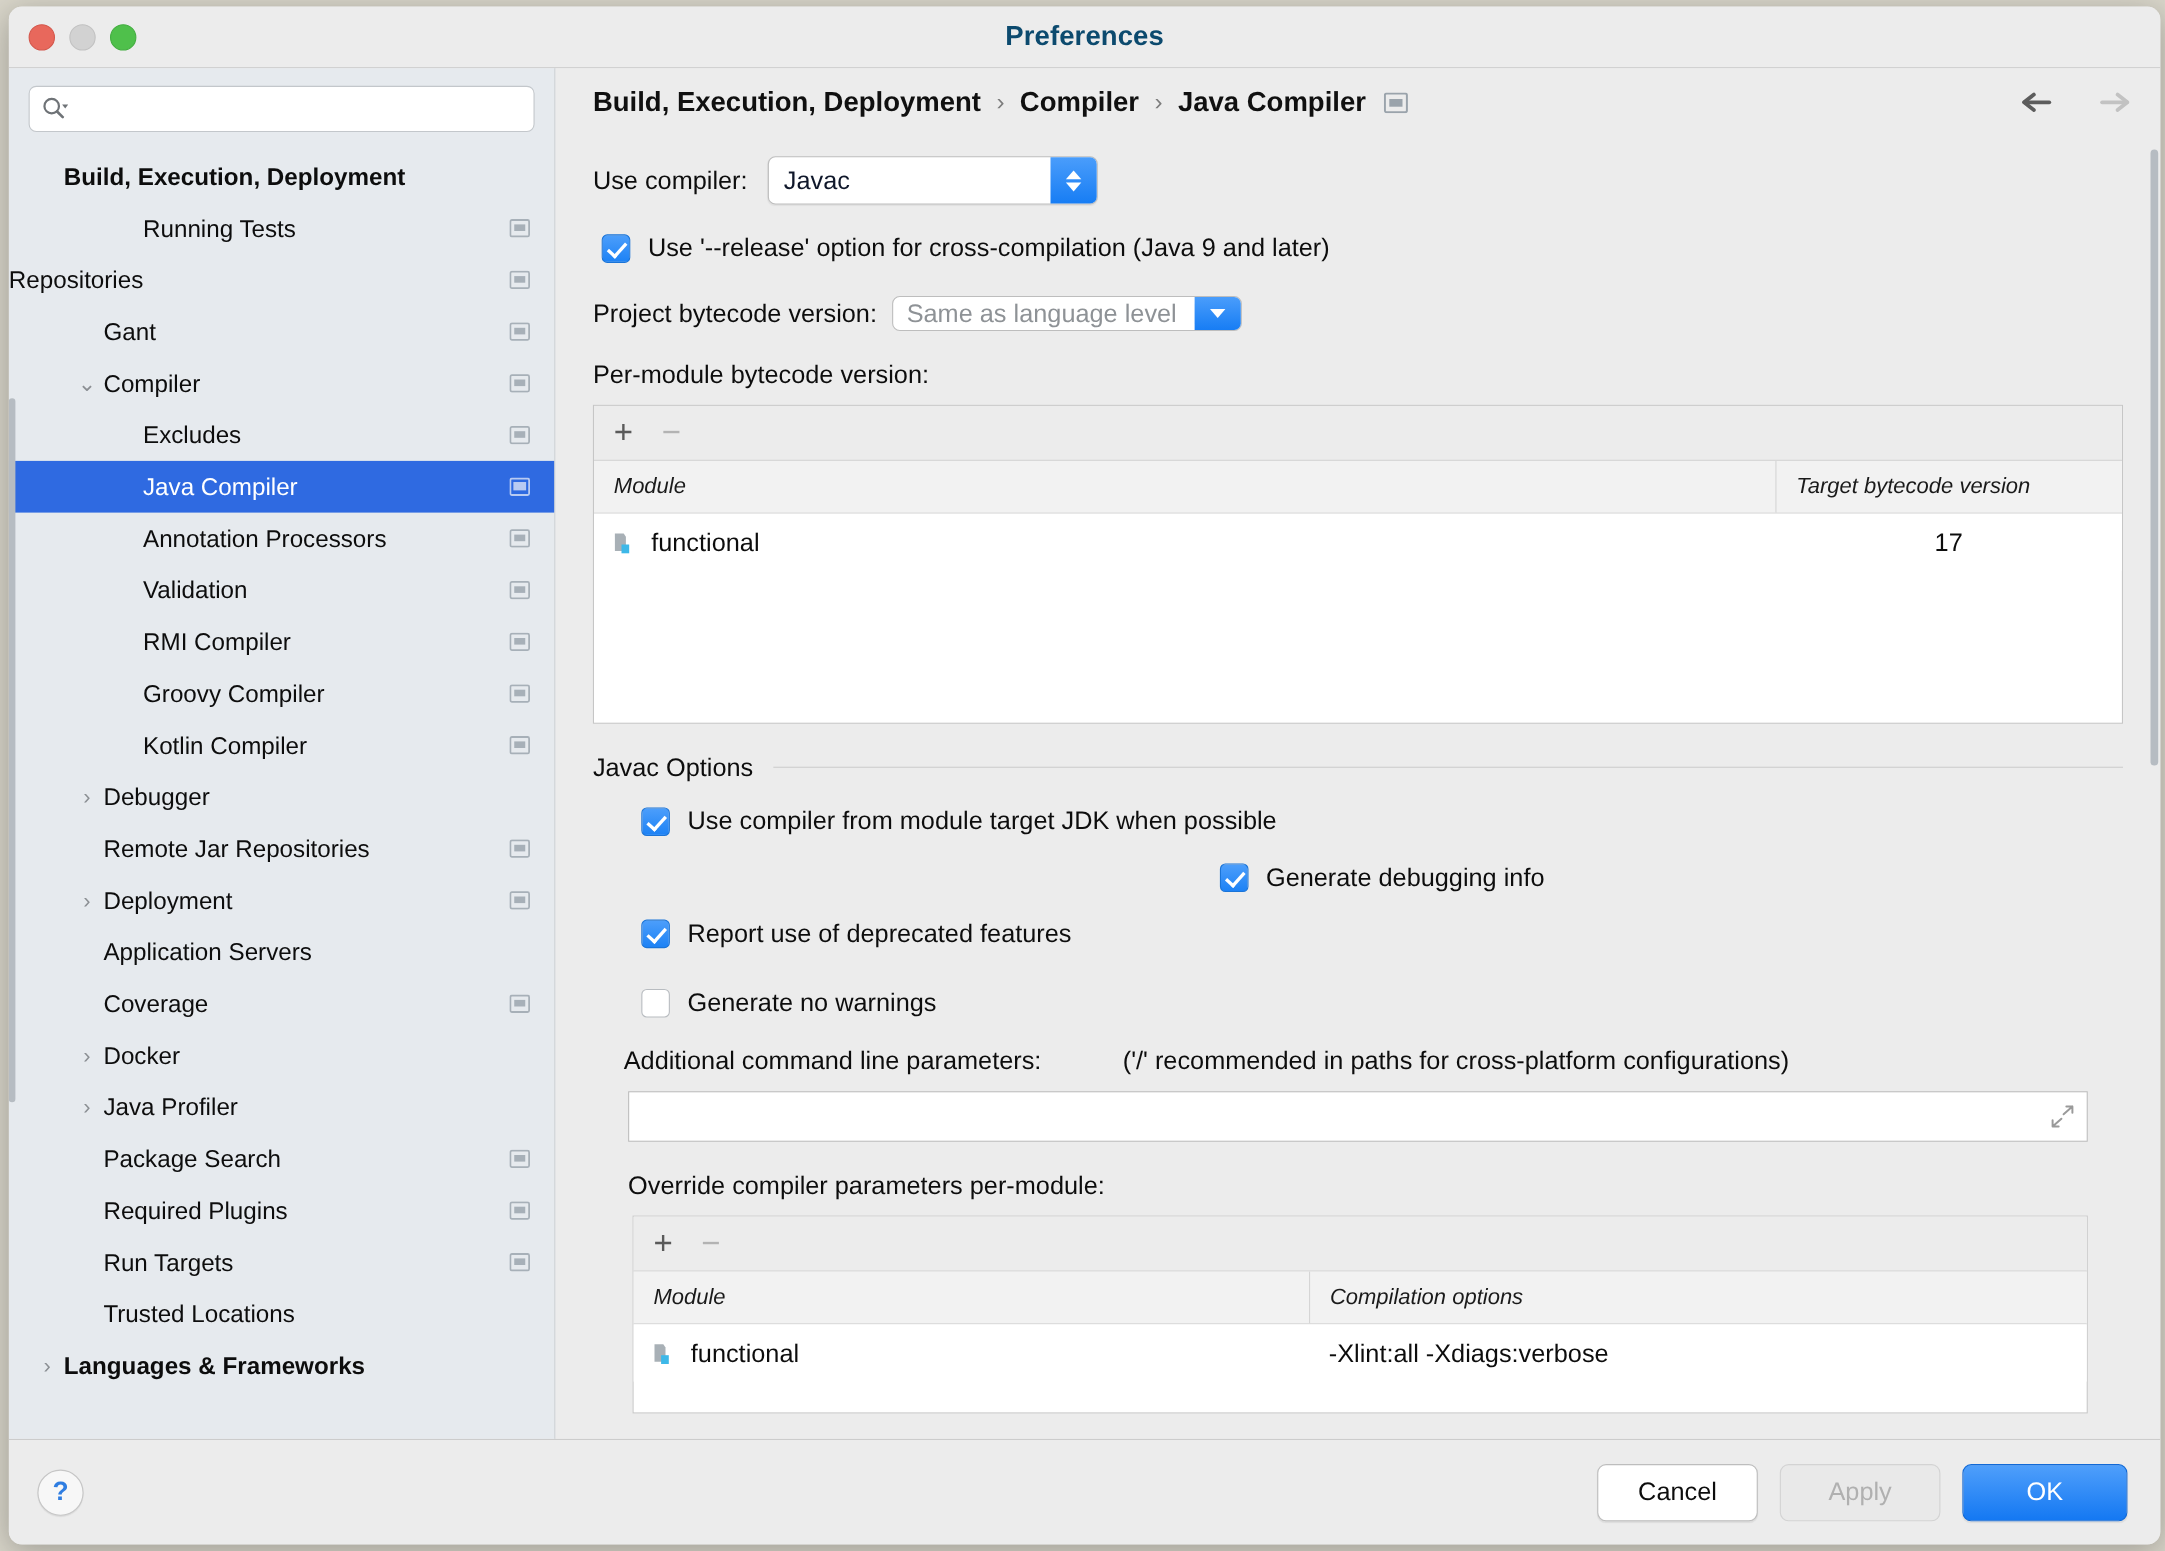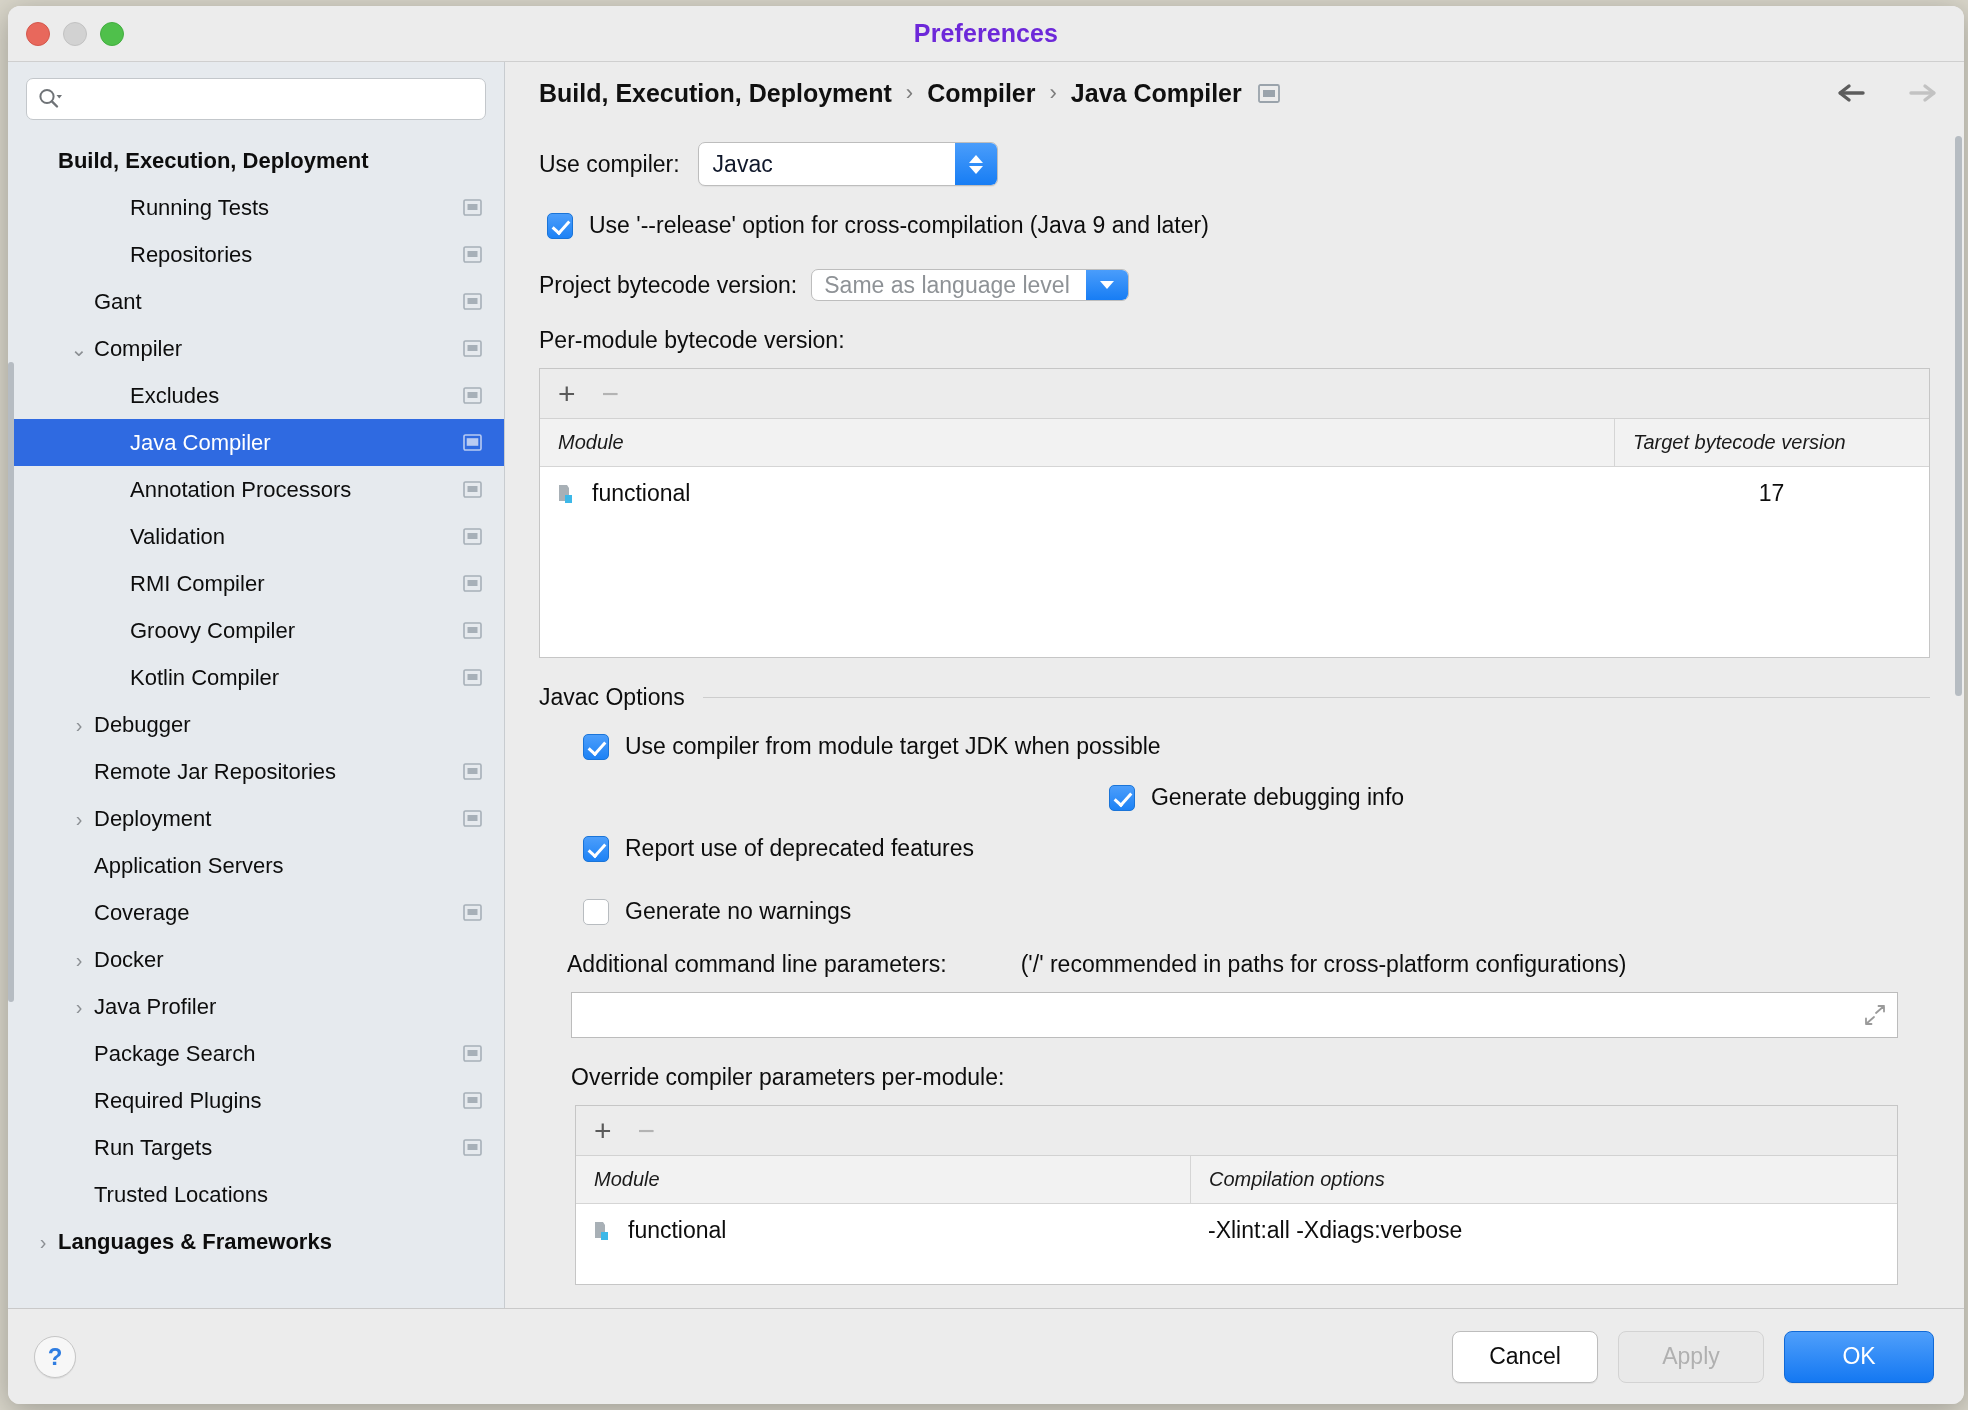--- a/index.html
+++ b/index.html
@@ -27,21 +27,21 @@
     position: relative;
     display: flex; align-items: center;
   }
   .traffic { display: flex; gap: 13px; padding-left: 18px; }
   .dot { width: 24px; height: 24px; border-radius: 50%; }
   .dot.red { background: #e8685c; border: .5px solid #d4574c; }
   .dot.yellow { background: #d2d2d2; border: .5px solid #c2c2c2; }
   .dot.green { background: #4fc04b; border: .5px solid #43ae40; }
   .title {
     position: absolute; left: 0; right: 0; text-align: center;
-    font-size: 25px; font-weight: 700; color: #6d28d9;
+    font-size: 25px; font-weight: 700; color: #0c4a6e;
     letter-spacing: .1px;
   }
   
   .body { flex: 1; display: flex; min-height: 0; }
   
   .sidebar {
     width: 497px; flex: 0 0 497px;
     background: #e6eaee;
     border-right: 1px solid #c8ccd0;
     display: flex; flex-direction: column;
@@ -243,21 +243,21 @@
             <span class="lbl" style="padding-left:50px;">Build, Execution, Deployment</span>
           </div>
           <div class="tree-row">
             <span class="lbl" style="padding-left:122px;">Running Tests</span>
             <svg class="badge" viewBox="0 0 19 17">
               <rect x="1" y="1" width="17" height="15" rx="1.4"></rect>
               <rect class="inner" x="4.5" y="5" width="10" height="6"></rect>
             </svg>
           </div>
           <div class="tree-row">
-            <span class="lbl" style="padding-left:122px;">Repositories</span>
+            <span class="lbl" style="">Repositories</span>
             <svg class="badge" viewBox="0 0 19 17">
               <rect x="1" y="1" width="17" height="15" rx="1.4"></rect>
               <rect class="inner" x="4.5" y="5" width="10" height="6"></rect>
             </svg>
           </div>
           <div class="tree-row">
             <span class="lbl" style="padding-left:86px;">Gant</span>
             <svg class="badge" viewBox="0 0 19 17">
               <rect x="1" y="1" width="17" height="15" rx="1.4"></rect>
               <rect class="inner" x="4.5" y="5" width="10" height="6"></rect>

